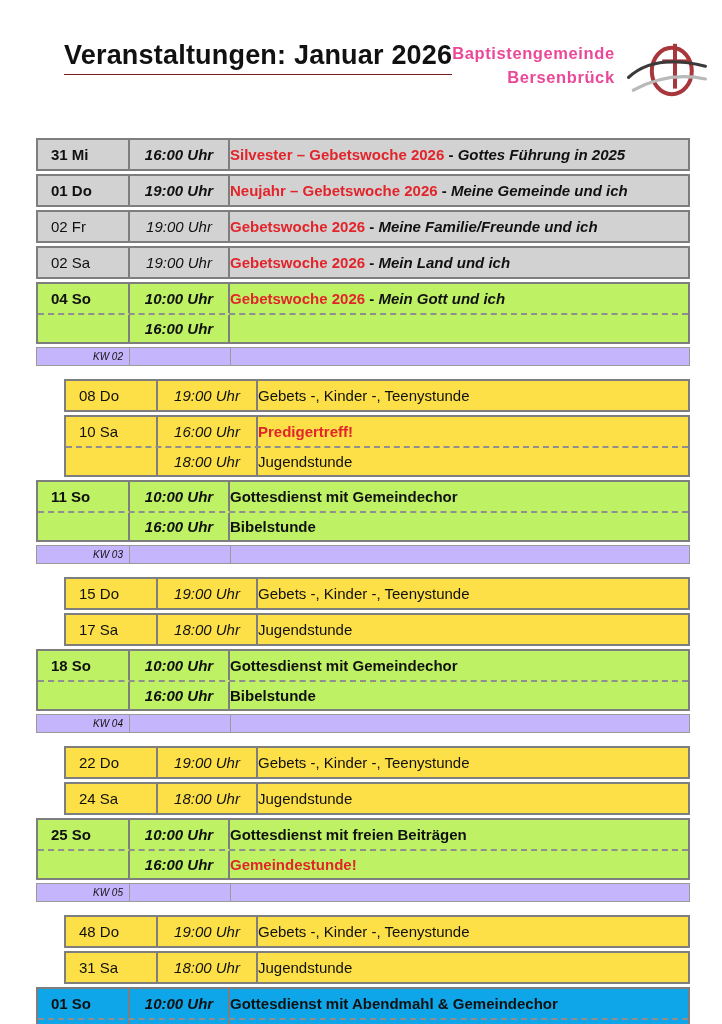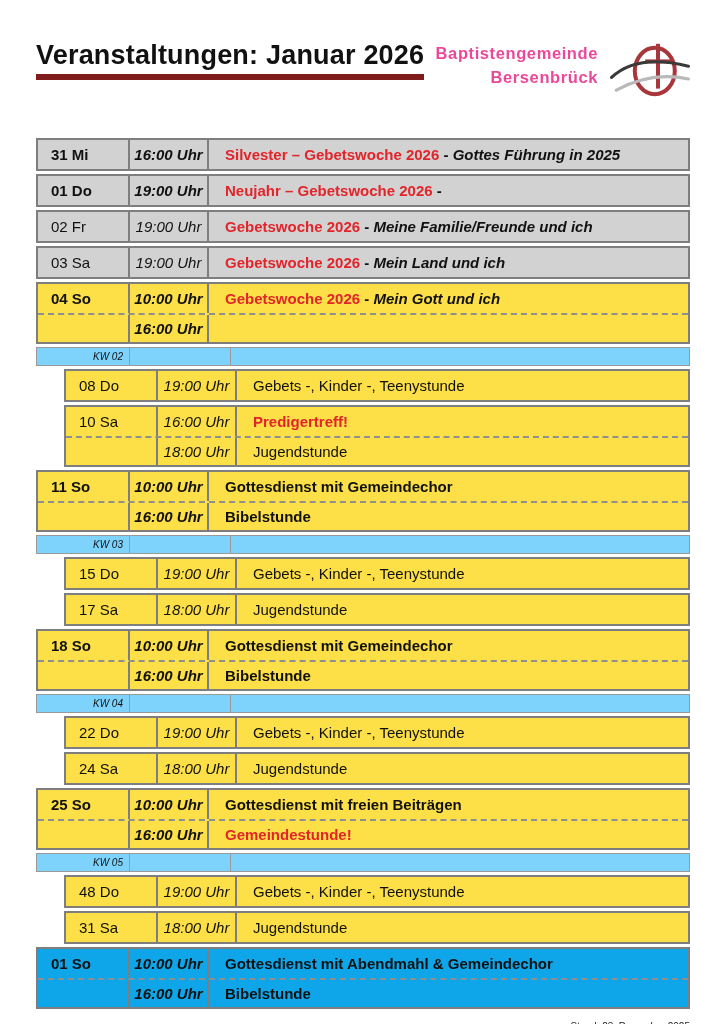--- a/index.html
+++ b/index.html
@@ -6,49 +6,50 @@
   body{
     width:722px;height:1024px;position:relative;overflow:hidden;
     font-family:"Liberation Sans",sans-serif;color:#111;
   }
   .page{position:absolute;left:36px;top:40px;width:654px;}
 
   
   .header{display:flex;align-items:flex-start;margin-bottom:30px;}
   .title{
     font-size:27px;font-weight:bold;letter-spacing:.2px;
-    border-bottom:6px solid #7f1d1d;padding-bottom:3px;line-height:1.15;
+    border-bottom:1px solid #7f1d1d;padding-bottom:3px;line-height:1.15;
     white-space:nowrap;
+    margin-left:28px;
   }
   .brand{flex:1;text-align:right;margin-top:2px;margin-right:12px;
     color:#ec4899;font-weight:bold;font-size:16.5px;line-height:1.45;letter-spacing:.6px;}
   .logo{width:80px;height:74px;flex:0 0 auto;margin-top:-6px;}
 
   
   .etable{width:654px;box-sizing:border-box;}
   .group{border:2px solid #7e7e7e;margin-bottom:3px;box-sizing:border-box;}
   .bg-gray{background:#d2d2d2;}
   .bg-white{background:#fde047;margin-left:28px;}
-  .bg-pink{background:#fde047;}
+  .bg-pink{background:#bef264;}
   .bg-yellow{background:#0ea5e9;}
   .row{display:flex;align-items:stretch;min-height:29px;box-sizing:border-box;}
   .row + .row{border-top:2px dashed #8f8f8f;}
   .cell{display:flex;align-items:center;box-sizing:border-box;font-size:15px;}
   .c-date{width:92px;border-right:2px solid #7e7e7e;padding-left:13px;}
-  .c-time{width:79px;border-right:2px solid #7e7e7e;justify-content:center;font-style:italic;}
-  .c-desc{flex:1;padding-left:16px;padding-right:4px;}
+  .c-time{width:100px;border-right:2px solid #7e7e7e;justify-content:center;font-style:italic;}
+  .c-desc{flex:1;padding-right:4px;}
   .w-bold{font-weight:bold;}
   .seg-red{color:#e2242b;font-weight:bold;white-space:pre;}
   .seg-bold{font-weight:bold;white-space:pre;}
   .seg-bolditalic{font-weight:bold;font-style:italic;white-space:pre;}
   .seg-plain{white-space:pre;}
 
   
-  .kw-row{border:1px solid #9a9a9a;margin-bottom:3px;display:flex;
-    background:#7dd3fc;height:17px;box-sizing:content-box;text-align:right;}
+  .kw-row{border:1px solid #9a9a9a;margin-bottom:13px;display:flex;
+    background:#c4b5fd;height:17px;box-sizing:content-box;text-align:right;}
   .kw-cell{box-sizing:border-box;display:flex;align-items:center;font-size:10px;font-style:italic;}
   .kw-date{width:93px;border-right:1px solid #9a9a9a;justify-content:flex-end;padding-right:6px;}
   .kw-time{width:101px;border-right:1px solid #9a9a9a;}
   .kw-rest{flex:1;}
 
   
   .stand{text-align:right;font-size:10px;margin-top:12px;color:#222;}
 </style>
 </head>
 <body>
@@ -82,37 +83,38 @@
           </div>
         </div>
       </div>
       <div class="group bg-gray">
         <div class="row">
           <div class="cell c-date w-bold">01 Do</div>
           <div class="cell c-time w-bold">19:00 Uhr</div>
           <div class="cell c-desc">
             <span class="seg-red">Neujahr – Gebetswoche 2026</span>
             <span class="seg-bold"> - </span>
+            <span class="seg-bolditalic">Meine Gemeinde und ich</span>
           </div>
         </div>
       </div>
       <div class="group bg-gray">
         <div class="row">
           <div class="cell c-date">02 Fr</div>
           <div class="cell c-time">19:00 Uhr</div>
           <div class="cell c-desc">
             <span class="seg-red">Gebetswoche 2026</span>
             <span class="seg-bold"> - </span>
             <span class="seg-bolditalic">Meine Familie/Freunde und ich</span>
           </div>
         </div>
       </div>
       <div class="group bg-gray">
         <div class="row">
-          <div class="cell c-date">03 Sa</div>
+          <div class="cell c-date">02 Sa</div>
           <div class="cell c-time">19:00 Uhr</div>
           <div class="cell c-desc">
             <span class="seg-red">Gebetswoche 2026</span>
             <span class="seg-bold"> - </span>
             <span class="seg-bolditalic">Mein Land und ich</span>
           </div>
         </div>
       </div>
       <div class="group bg-pink">
         <div class="row">

